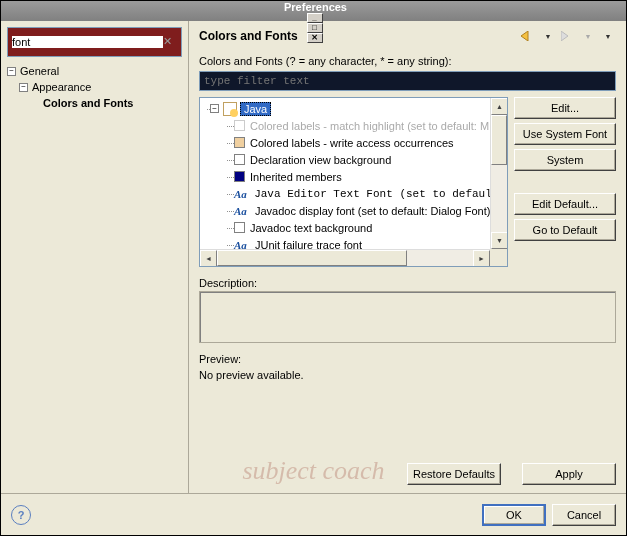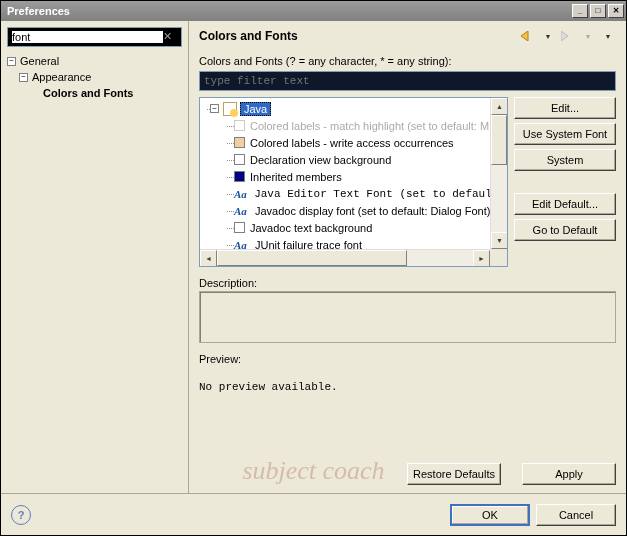--- a/index.html
+++ b/index.html
@@ -1,22 +1,22 @@
 <!DOCTYPE html>
 <html><head>
 <meta charset="utf-8">
 <style>
 * { box-sizing: border-box; margin: 0; padding: 0; font-family: Tahoma, Arial, sans-serif; font-size: 11px; }
 body { background: #ece9d8; width: 627px; height: 536px; overflow: hidden; border: 1px solid #000; }
-.titlebar { height: 20px; background: linear-gradient(#9b9b9b, #808080); display: flex; align-items: center; padding: 0 2px; color: #fff; font-weight: bold; }
+.titlebar { height: 20px; background: linear-gradient(#9b9b9b, #808080); display: flex; align-items: center; padding: 0 2px; color: #fff; font-weight: bold; flex-direction: column; }
 .titlebar .title { flex: 1; padding-left: 4px; }
 .titlebar .win-btn { width: 16px; height: 14px; background: #d4d0c8; border: 1px solid #fff; border-right-color: #404040; border-bottom-color: #404040; margin-left: 2px; display: flex; align-items: center; justify-content: center; color: #000; font-size: 8px; line-height: 1; cursor: pointer; }
 .content { display: flex; height: calc(100% - 62px); }
 .left-panel { width: 188px; border-right: 1px solid #aca899; padding: 6px; }
-.search-box { width: 100%; height: 20px; border: 1px solid #7f9db9; padding: 2px 4px; background: #000000; margin-bottom: 6px; display: flex; align-items: center; }
+.search-box { width: 100%; height: 30px; border: 1px solid #7f9db9; padding: 2px 4px; background: #7f1d1d; margin-bottom: 6px; display: flex; align-items: center; }
 .search-box input { border: none; outline: none; flex: 1; font-size: 11px; }
 .search-clear { width: 14px; height: 14px; color: #999; cursor: pointer; font-size: 11px; }
 .tree { margin-top: 4px; }
 .tree-row { display: flex; align-items: center; height: 16px; white-space: nowrap; }
 .tree-toggle { width: 9px; height: 9px; border: 1px solid #808080; display: flex; align-items: center; justify-content: center; font-size: 8px; line-height: 1; margin-right: 4px; cursor: pointer; background: #fff; color: #000; }
 .tree-indent1 { margin-left: 12px; }
 .tree-indent2 { margin-left: 36px; }
 .tree-selected { font-weight: bold; }
 .right-panel { flex: 1; padding: 8px 10px; overflow: hidden; display: flex; flex-direction: column; }
 .header-row { display: flex; align-items: center; margin-bottom: 12px; }
@@ -42,27 +42,27 @@
 .sw-disabled { background: #fff; border-color: #ccc; }
 .aa-icon { color: #1a4f9e; font-weight: bold; font-style: italic; margin-right: 5px; width: 16px; display: inline-block; font-family: 'Times New Roman', serif; font-size: 11px; }
 .disabled-text { color: #aaa; }
 .mono-text { font-family: 'Courier New', monospace; font-size: 11px; }
 .btn-col { width: 102px; display: flex; flex-direction: column; gap: 4px; }
 .btn { height: 22px; border: 1px solid #404040; border-top-color: #fff; border-left-color: #fff; background: #ece9d8; cursor: pointer; text-align: center; box-shadow: inset -1px -1px 0 #aca899; font-size: 11px; padding: 0 4px; }
 .btn-gap { height: 14px; }
 .section-label { margin-top: 10px; margin-bottom: 2px; }
 .desc-box { width: 100%; height: 52px; border: 1px solid #aca899; background: #ece9d8; box-shadow: inset 1px 1px 0 #808080; }
 .preview-text { margin-top: 10px; }
-.preview-value { margin-top: 16px; font-family: Liberation Mono, monospace; }
+.preview-value { margin-top: 4px; }
 .bottom-right-btns { display: flex; justify-content: flex-end; gap: 21px; margin-top: auto; padding-top: 10px; }
 .bottom-right-btns .btn { width: 94px; }
 .dialog-footer { height: 42px; border-top: 1px solid #aca899; display: flex; align-items: center; padding: 0 10px; }
 .help-icon { width: 20px; height: 20px; border: 1px solid #5a7fc0; border-radius: 50%; color: #5a7fc0; display: flex; align-items: center; justify-content: center; font-weight: bold; cursor: pointer; }
 .dialog-footer .spacer { flex: 1; }
-.dialog-footer .btn { width: 80px; margin-left: 6px; }
+.dialog-footer .btn { width: 64px; margin-left: 6px; }
 .btn-default { border: 2px solid #4070c0; box-shadow: inset -1px -1px 0 #aca899, inset 1px 1px 0 #fff; }
 .scroll-v { position: absolute; right: 0; top: 0; bottom: 17px; width: 17px; background: #f0ede4; border-left: 1px solid #ddd; }
 .scroll-btn { width: 17px; height: 17px; background: #ece9d8; border: 1px solid #fff; border-right-color:#808080; border-bottom-color:#808080; display:flex; align-items:center; justify-content:center; font-size:7px; color:#404040; cursor:pointer; }
 .scroll-thumb-v { position:absolute; top:17px; height:50px; left:0; right:0; background:#ece9d8; border:1px solid #fff; border-right-color:#808080; border-bottom-color:#808080; }
 .scroll-h { position:absolute; left:0; right:17px; bottom:0; height:17px; background:#f0ede4; border-top:1px solid #ddd; display:flex; }
 .scroll-thumb-h { flex:0 0 190px; background:#ece9d8; border:1px solid #fff; border-right-color:#808080; border-bottom-color:#808080; }
 .scroll-corner { position:absolute; right:0; bottom:0; width:17px; height:17px; background:#ece9d8; }
 .watermark { position: absolute; bottom: 50px; left: 50%; transform: translateX(-50%); font-family: cursive; font-size: 26px; color: rgba(155,68,54,0.28); font-style: italic; pointer-events: none; white-space: nowrap; }
 </style>
 </head>

